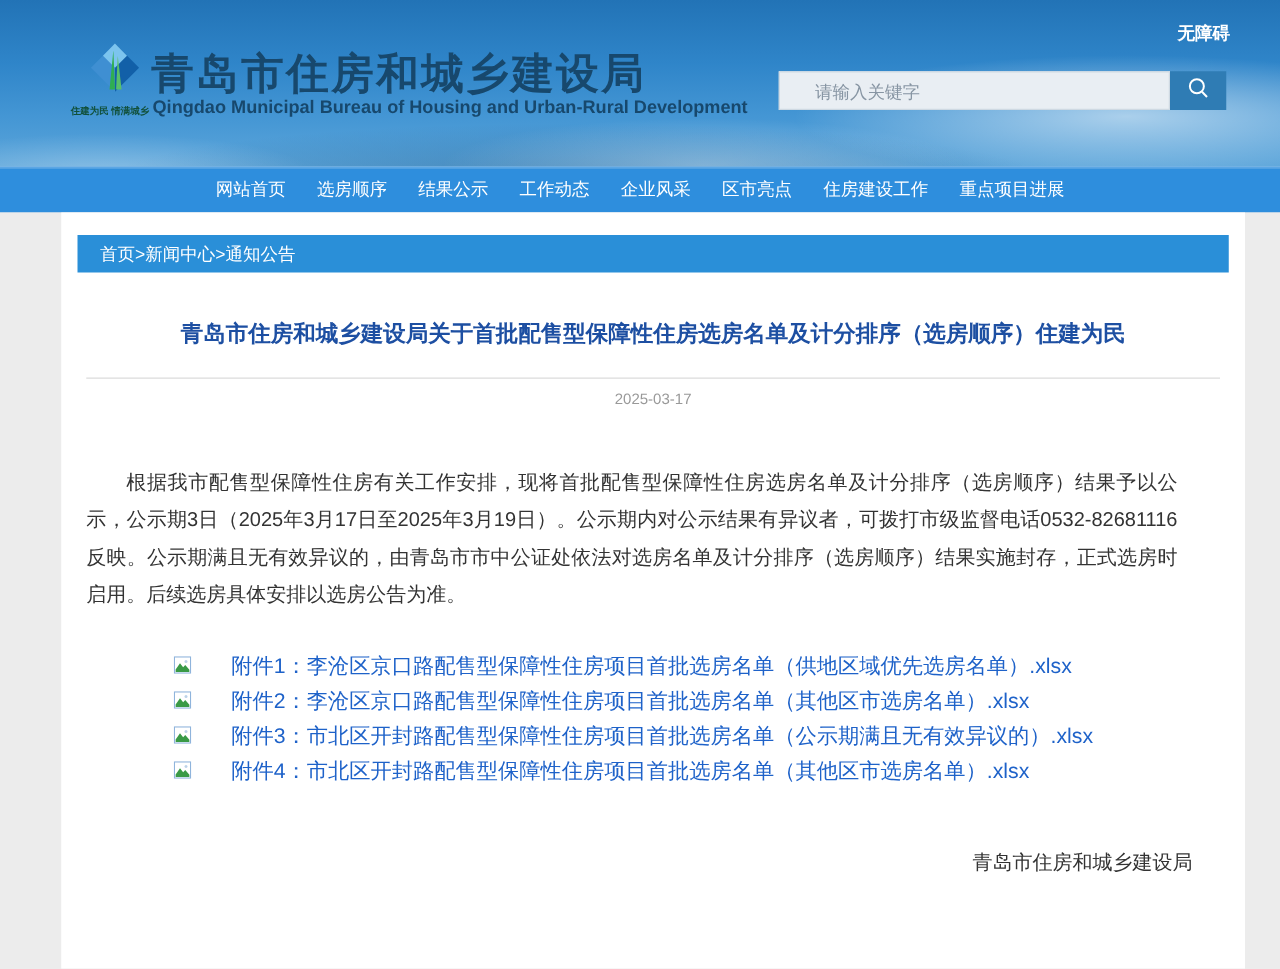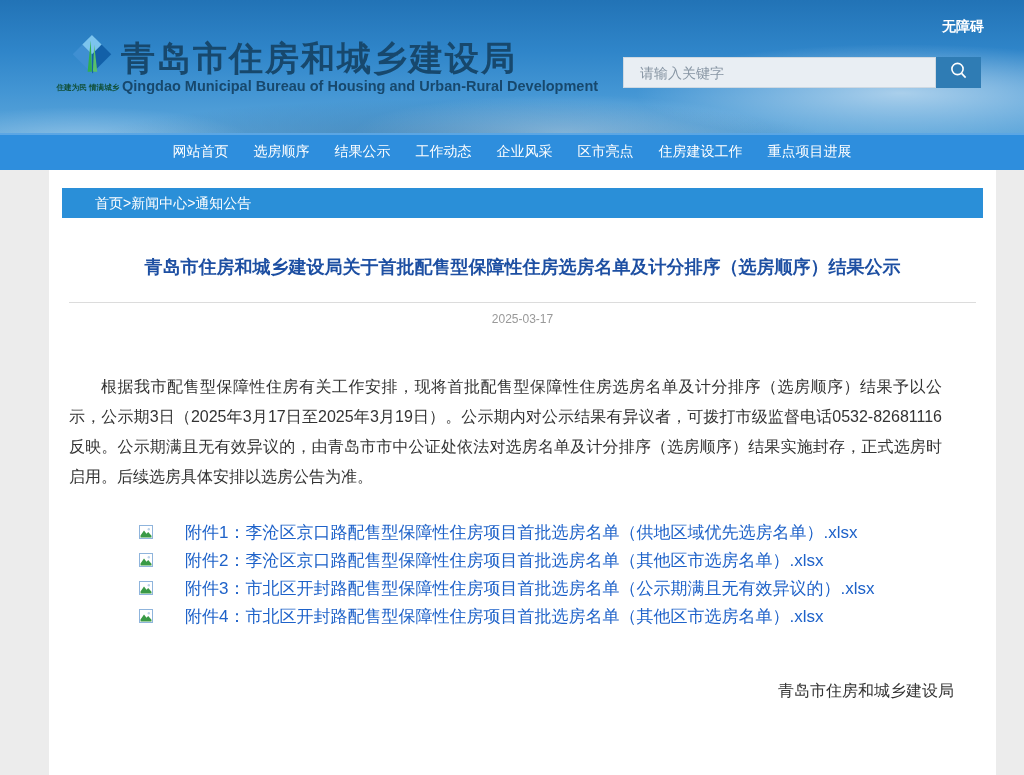--- a/index.html
+++ b/index.html
@@ -16,21 +16,21 @@
       linear-gradient(180deg,#2273b6 0%,#2f85c9 38%,#4496d4 70%,#5ba5da 100%);
   }
   .logo-wrap { position:absolute; left:55px; top:34px; width:60px; text-align:right; }
   .logo-slogan { display:block; margin-top:2px; font-size:8px; color:#11503a; font-weight:bold; white-space:nowrap; transform:scale(.95); }
   .site-title { position:absolute; left:121px; top:36px; font-size:34px; font-weight:bold; color:#17486d; letter-spacing:2px; white-space:nowrap; }
   .site-subtitle { position:absolute; left:122px; top:78px; font-size:14.5px; font-weight:bold; color:#17486d; white-space:nowrap; }
   .accessibility { position:absolute; right:40px; top:18px; color:#ffffff; font-size:14px; font-weight:bold; cursor:pointer; }
   .search-box { position:absolute; left:623px; top:57px; width:358px; height:31px; display:flex; }
   .search-input {
     flex:1; height:31px; border:1px solid #cfd9e2; background:#e9eef3;
-    font-size:14px; color:#333; padding:0 16px; outline:none;
+    font-size:14px; color:#333; padding:0 28px; outline:none;
   }
   .search-input::placeholder { color:#8795a3; }
   .search-btn {
     width:45px; height:31px; border:none; background:#2f7cb4; cursor:pointer;
     display:flex; align-items:center; justify-content:center;
   }
 
   
   .navbar {
     width:1024px; height:37px; background:#2e8edd;
@@ -40,21 +40,21 @@
   .nav-item { color:#ffffff; font-size:14px; padding:0 6px; cursor:pointer; white-space:nowrap; }
 
   
   .main-area { width:1024px; height:605px; background:#ececec; }
   .content {
     margin-left:49px; width:947px; height:605px; background:#ffffff;
     padding-top:18px;
   }
   .breadcrumb {
     margin:0 13px; height:30px; background:#2a8fd8; color:#ffffff;
-    font-size:14px; line-height:30px; padding-left:33px;
+    font-size:14px; line-height:30px; padding-left:18px;
   }
 
   .article-title {
     margin:36px 70px 0 70px; text-align:center;
     color:#1d4fa2; font-size:18px; font-weight:bold; line-height:26px;
   }
   .title-divider { margin:22px 20px 0 20px; border:none; border-top:1px solid #dcdcdc; }
   .article-date { margin-top:9px; text-align:center; color:#999999; font-size:12px; }
 
   .article-body { margin:46px 54px 0 20px; }
@@ -111,21 +111,21 @@
   <span class="nav-item">区市亮点</span>
   <span class="nav-item">住房建设工作</span>
   <span class="nav-item">重点项目进展</span>
 </div>
 
 <div class="main-area">
   <div class="content">
 
     <div class="breadcrumb">首页&gt;新闻中心&gt;通知公告</div>
 
-    <h1 class="article-title">青岛市住房和城乡建设局关于首批配售型保障性住房选房名单及计分排序（选房顺序）结果公示</h1>
+    <h1 class="article-title">青岛市住房和城乡建设局关于首批配售型保障性住房选房名单及计分排序（选房顺序）住建为民</h1>
 
     <hr class="title-divider">
 
     <div class="article-date">2025-03-17</div>
 
     <div class="article-body">
       <p>根据我市配售型保障性住房有关工作安排，现将首批配售型保障性住房选房名单及计分排序（选房顺序）结果予以公示，公示期3日（2025年3月17日至2025年3月19日）。公示期内对公示结果有异议者，可拨打市级监督电话0532-82681116反映。公示期满且无有效异议的，由青岛市市中公证处依法对选房名单及计分排序（选房顺序）结果实施封存，正式选房时启用。后续选房具体安排以选房公告为准。</p>
     </div>
 
     <div class="attachments">

